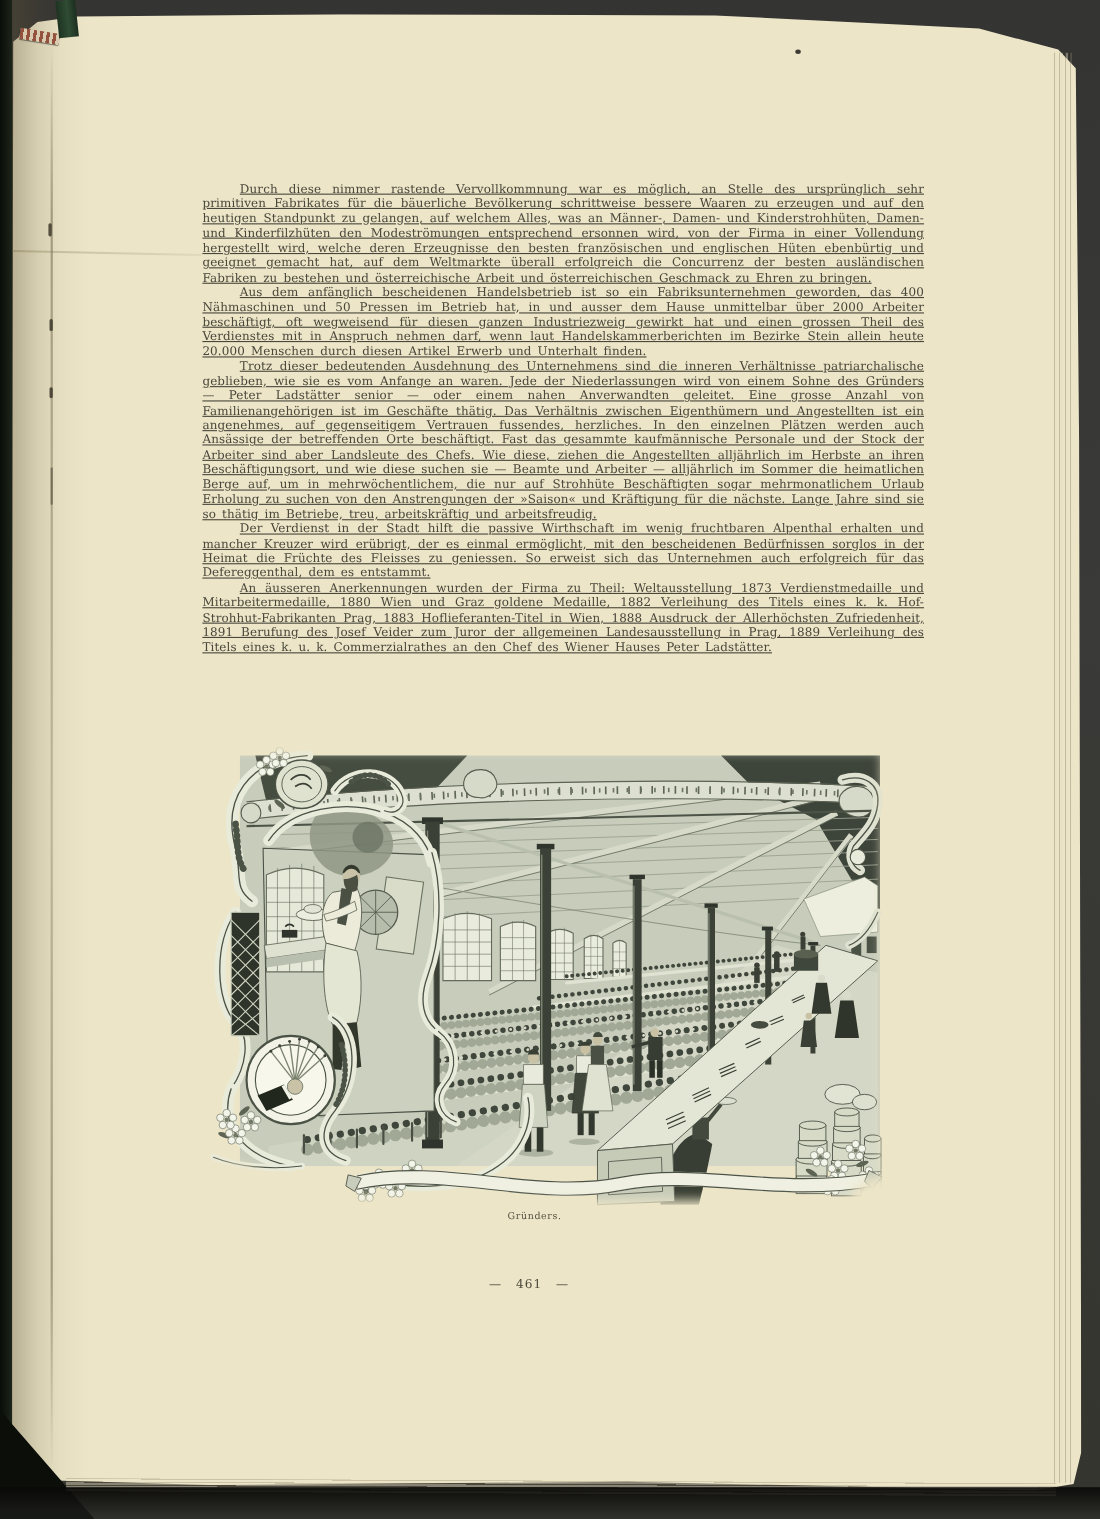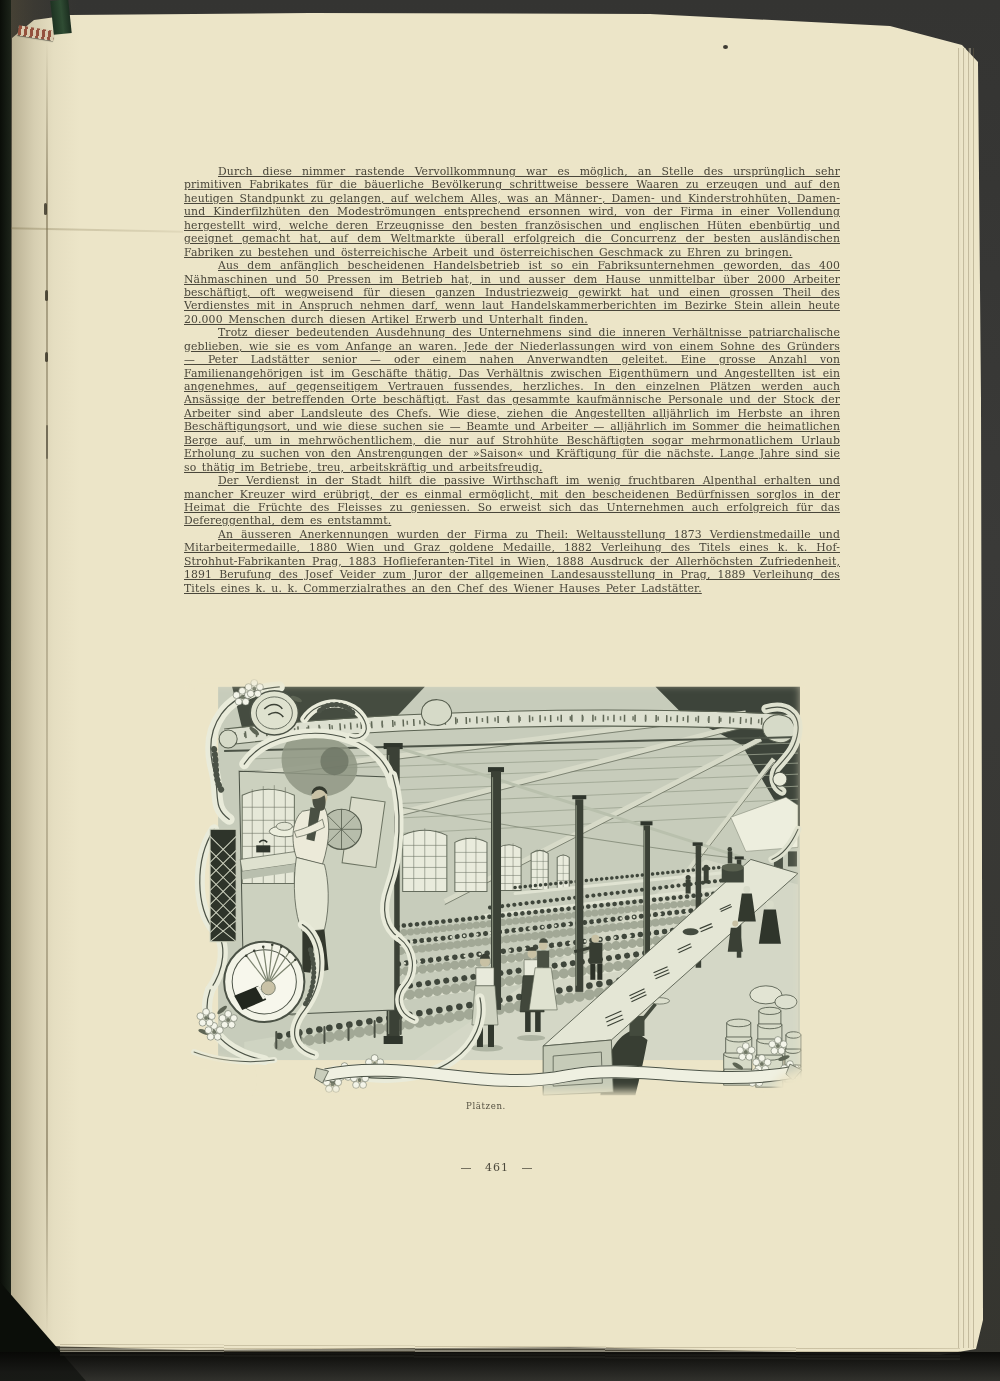--- a/index.html
+++ b/index.html
@@ -45,21 +45,21 @@
   .under-shadow{position:absolute;left:0;top:1352px;width:1000px;height:29px;
     background:linear-gradient(180deg,rgba(8,8,6,0.92),rgba(30,30,28,0.65) 70%,rgba(44,44,42,0.4));}
   
   .text-block{position:absolute;left:184px;top:165px;width:656px;color:#49463a;}
   .text-block p{margin:0;font-size:10.85px;line-height:13.44px;text-align:justify;
     text-indent:34px;word-spacing:1.9px;letter-spacing:0.12px;text-decoration:underline;}
   
   .illustration{position:absolute;left:184px;top:678px;width:622px;height:418px;}
   .caption{position:absolute;left:186px;top:1101px;width:600px;text-align:center;
     font-size:8.6px;color:#565243;letter-spacing:0.6px;}
-  .page-number{position:absolute;left:192px;top:1161px;width:610px;text-align:center;
+  .page-number{position:absolute;left:176px;top:1161px;width:610px;text-align:center;
     font-size:11px;color:#4c493c;letter-spacing:1px;word-spacing:8px;}
 </style>
 </head>
 <body>
 
 <div class="stage">
 
   <div class="page"></div>
 
   <div class="gutter"></div>
@@ -473,15 +473,15 @@
         <polygon points="132,388 144,391 138,403 130,398" fill="#c9cdbb" stroke="#4b5246" stroke-width="0.8"></polygon>
         <polygon points="604,384 616,390 607,400 600,394" fill="#c9cdbb" stroke="#4b5246" stroke-width="0.8"></polygon>
       </g>
     </g>
 
     <rect x="-10" y="-10" width="640" height="435" fill="none" stroke="#ece5c8" stroke-width="28" filter="url(#soft)"></rect>
     <ellipse cx="20" cy="400" rx="42" ry="22" fill="#ece5c8" filter="url(#soft)"></ellipse>
     <ellipse cx="618" cy="408" rx="30" ry="18" fill="#ece5c8" filter="url(#soft)"></ellipse>
   </svg>
 
-  <div class="caption">Plätzen.</div>
+  <div class="caption">Gründers.</div>
   <div class="page-number">—  461  —</div>
 </div>
 
 </body></html>

